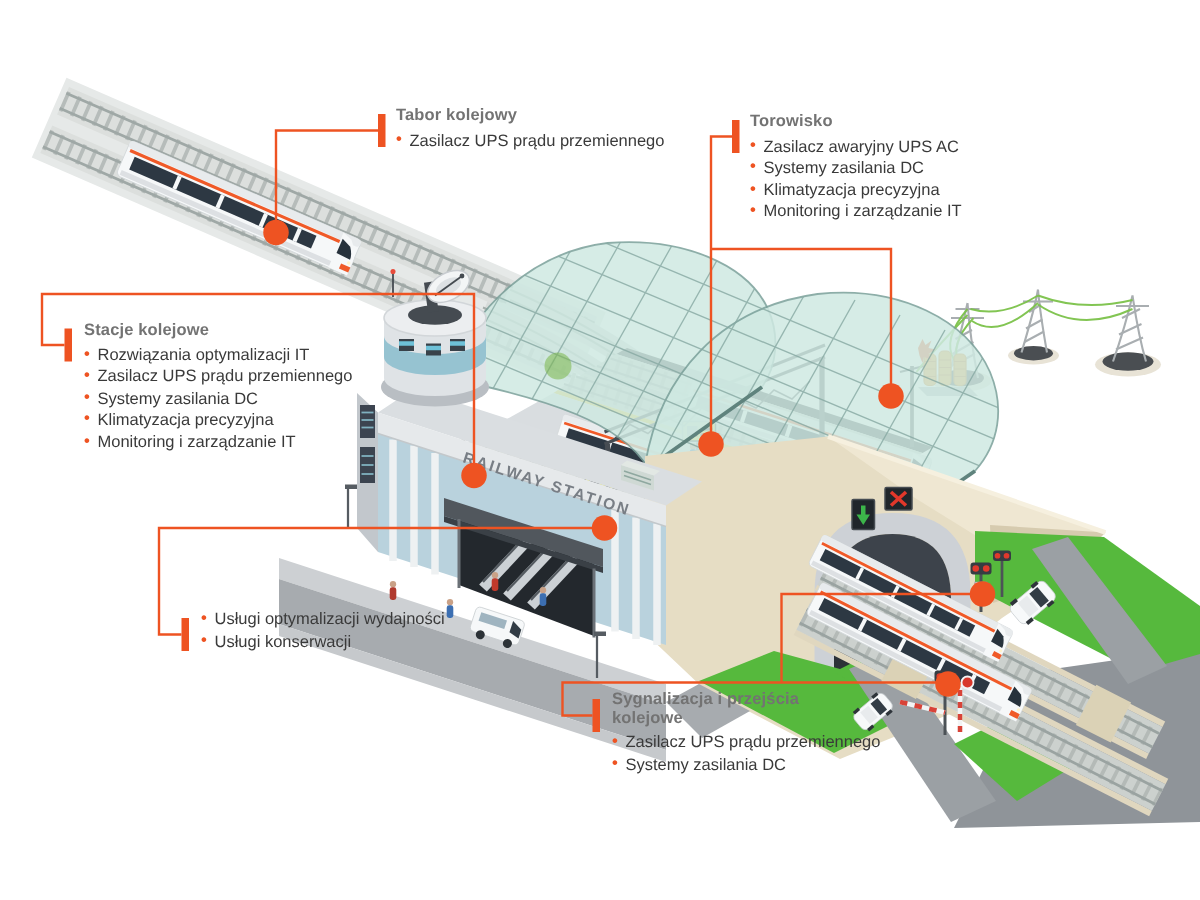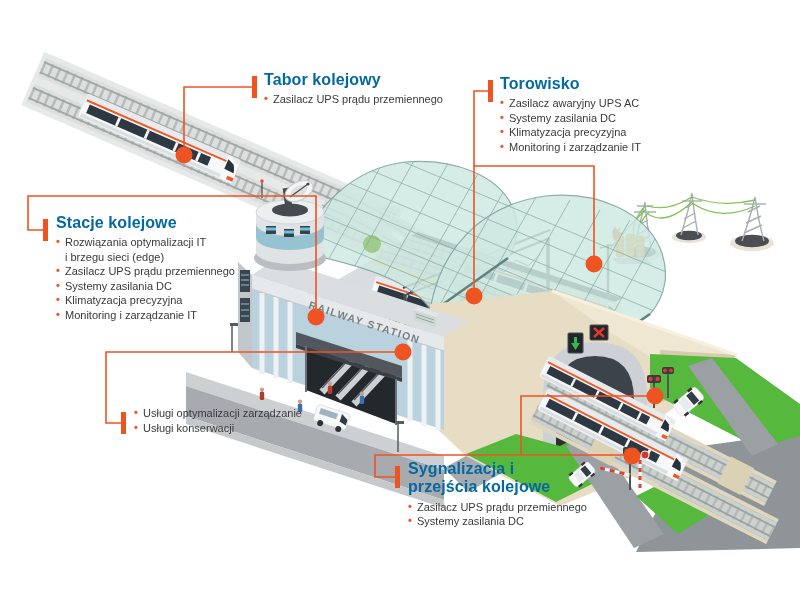--- a/index.html
+++ b/index.html
@@ -1,20 +1,20 @@
 <!DOCTYPE html>
 <html><head>
 <meta charset="utf-8">
 <style>
   html,body{margin:0;padding:0;background:#fff}
   .stage{position:relative;width:800px;height:600px;background:#ffffff;
          font-family:"Liberation Sans",sans-serif;overflow:hidden}
   svg.illu{position:absolute;left:0;top:0}
   .callout{position:absolute;color:#2e2e2e}
-  .callout h3{margin:0;font-size:16px;font-weight:bold;line-height:1.15;color:#0369a1;letter-spacing:.1px}
+  .callout h3{margin:0;font-size:11px;font-weight:bold;line-height:1.15;color:#737373;letter-spacing:.1px}
   .callout ul{margin:3px 0 0;padding:0;list-style:none;white-space:nowrap}
   .callout li{position:relative;font-size:11px;line-height:1.32;padding-left:9px;color:#3a3a3a}
   .callout li::before{content:"\2022";position:absolute;left:0;top:-1px;color:#ee5322;font-weight:bold}
   .callout li.cont::before{content:""}
   .marker{position:absolute;width:5px;height:22px;background:#ee5322}
   #c-sygnalizacja h3{max-width:150px;white-space:normal}
 </style>
 </head>
 <body>
 
@@ -450,31 +450,30 @@
     <li>Systemy zasilania DC</li>
     <li>Klimatyzacja precyzyjna</li>
     <li>Monitoring i zarządzanie IT</li>
   </ul>
 </div>
 
 <div class="callout" id="c-stacje" style="left:56px;top:214px">
   <h3>Stacje kolejowe</h3>
   <ul>
     <li>Rozwiązania optymalizacji IT</li>
-    <li class="cont">i brzegu sieci (edge)</li>
     <li>Zasilacz UPS prądu przemiennego</li>
     <li>Systemy zasilania DC</li>
     <li>Klimatyzacja precyzyjna</li>
     <li>Monitoring i zarządzanie IT</li>
   </ul>
 </div>
 
 <div class="callout" id="c-uslugi" style="left:134px;top:403px">
   <ul>
-    <li>Usługi optymalizacji zarządzanie</li>
+    <li>Usługi optymalizacji wydajności</li>
     <li>Usługi konserwacji</li>
   </ul>
 </div>
 
 <div class="callout" id="c-sygnalizacja" style="left:408px;top:460px">
   <h3>Sygnalizacja i przejścia kolejowe</h3>
   <ul>
     <li>Zasilacz UPS prądu przemiennego</li>
     <li>Systemy zasilania DC</li>
   </ul>

